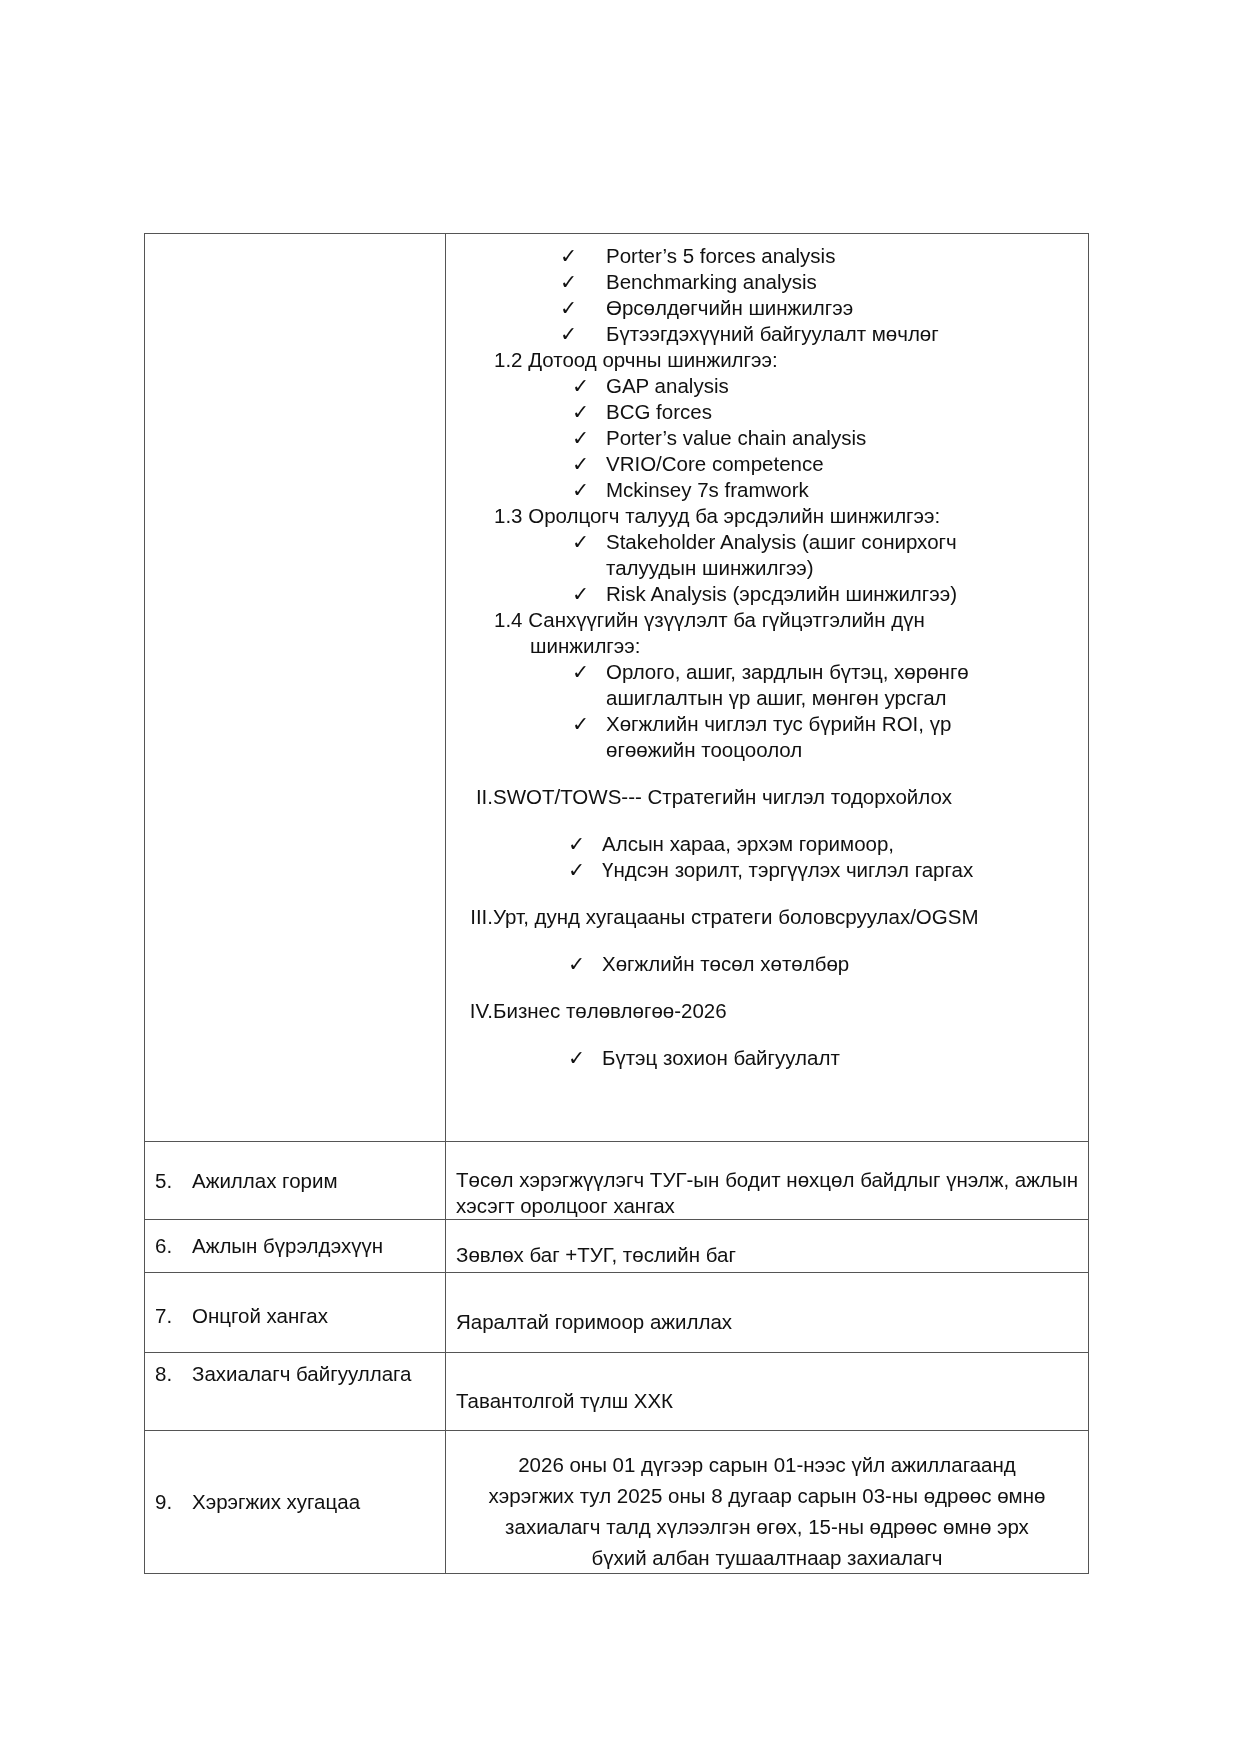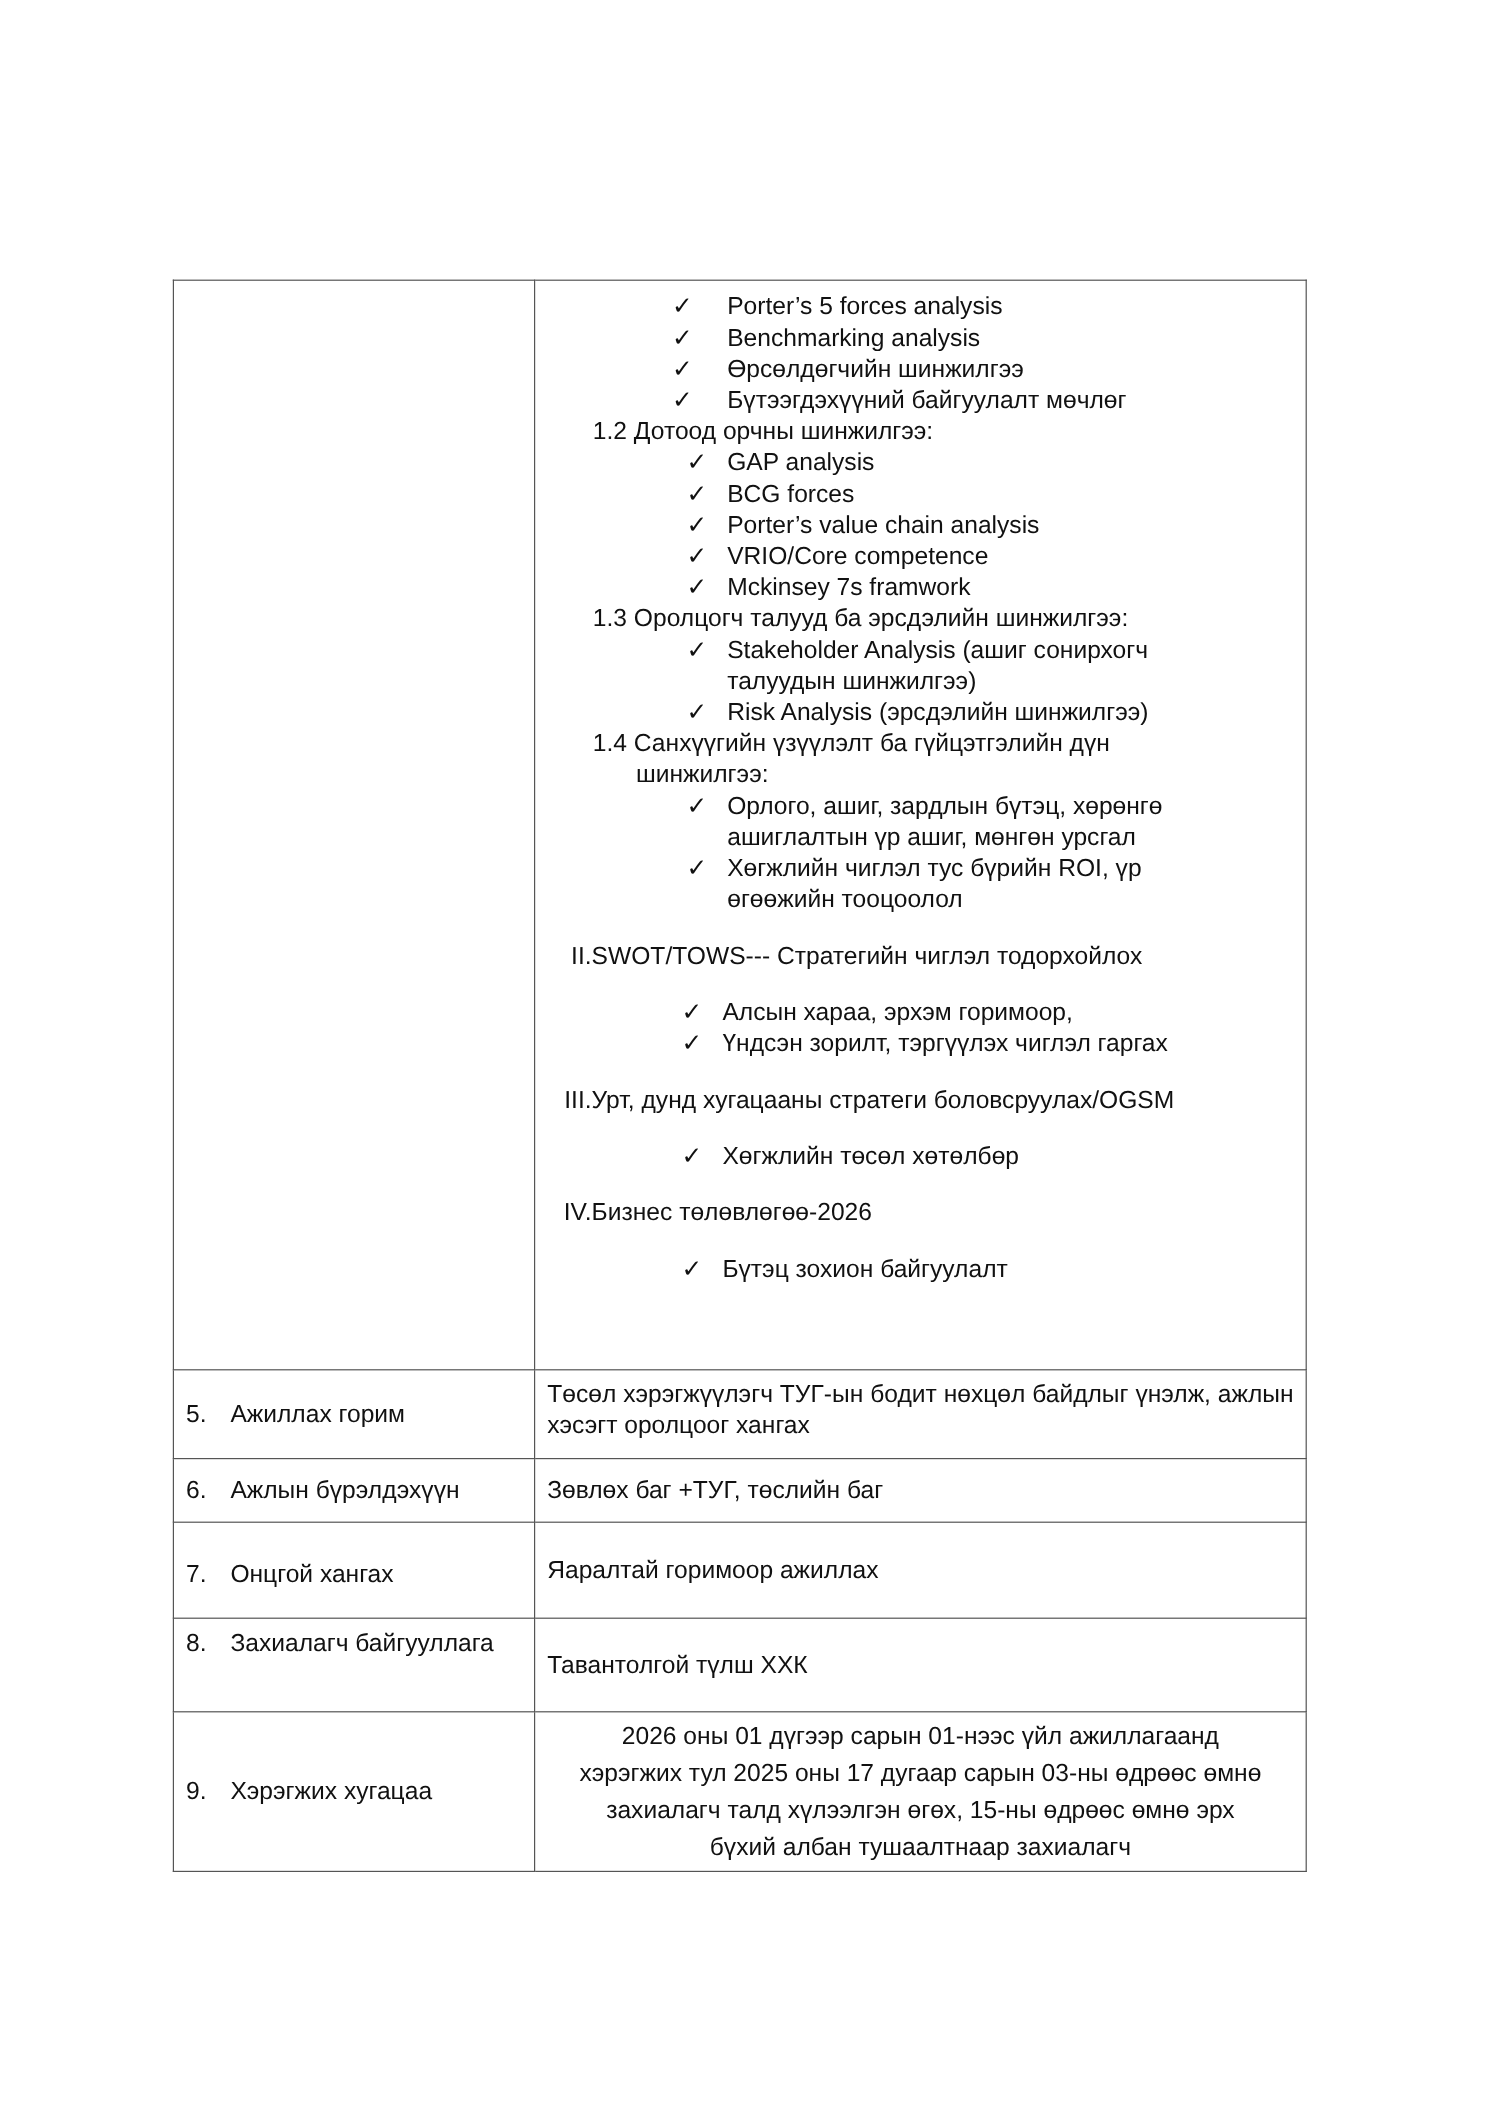--- a/index.html
+++ b/index.html
@@ -31,21 +31,21 @@
   .l-c .chk { width: 34px; }
   .cont { padding-left: 160px; }
   .sub { padding-left: 48px; }
   .sub-cont { padding-left: 84px; }
   .sec { font-weight: normal; padding-left: 10px; display: flex; text-align: right; }
   .sec .num { display: inline-block; width: 37px; }
   .gap-sec { height: 21px; }
   .label-cell { padding: 0 0 0 10px !important; }
   .lab { display: flex; }
   .lab .n { display: inline-block; width: 37px; }
-  .val { padding: 0 10px 0 10px; text-align: justify; }
+  .val { padding: 0 10px 0 10px; text-align: justify; margin-top: 18px; }
   tr.r5 td { height: 66px; }
   tr.r6 td { height: 52px; }
   tr.r7 td { height: 63px; }
   tr.r8 td { height: 77px; }
   tr.r9 td { height: 132px; }
   .v-mid { vertical-align: middle !important; }
   .pad-t { padding-top: 7px !important; }
 </style>
 </head>
 <body>
@@ -216,21 +216,21 @@
   <tr class="r9">
     <td class="label-cell v-mid">
       <div class="lab">
               <span class="n">9.</span>
               <span>Хэрэгжих хугацаа</span>
             </div>
     </td>
     <td class="v-mid">
       <div class="val" style="text-align:center; line-height:31px;">
         <div>2026 оны 01 дүгээр сарын 01-нээс үйл ажиллагаанд</div>
-        <div>хэрэгжих тул 2025 оны 17 дугаар сарын 03-ны өдрөөс өмнө</div>
+        <div>хэрэгжих тул 2025 оны 8 дугаар сарын 03-ны өдрөөс өмнө</div>
         <div>захиалагч талд хүлээлгэн өгөх, 15-ны өдрөөс өмнө эрх</div>
         <div>бүхий албан тушаалтнаар захиалагч</div>
       </div>
     </td>
   </tr>
 </tbody>
     </table>
 </div>
 
 </body></html>

